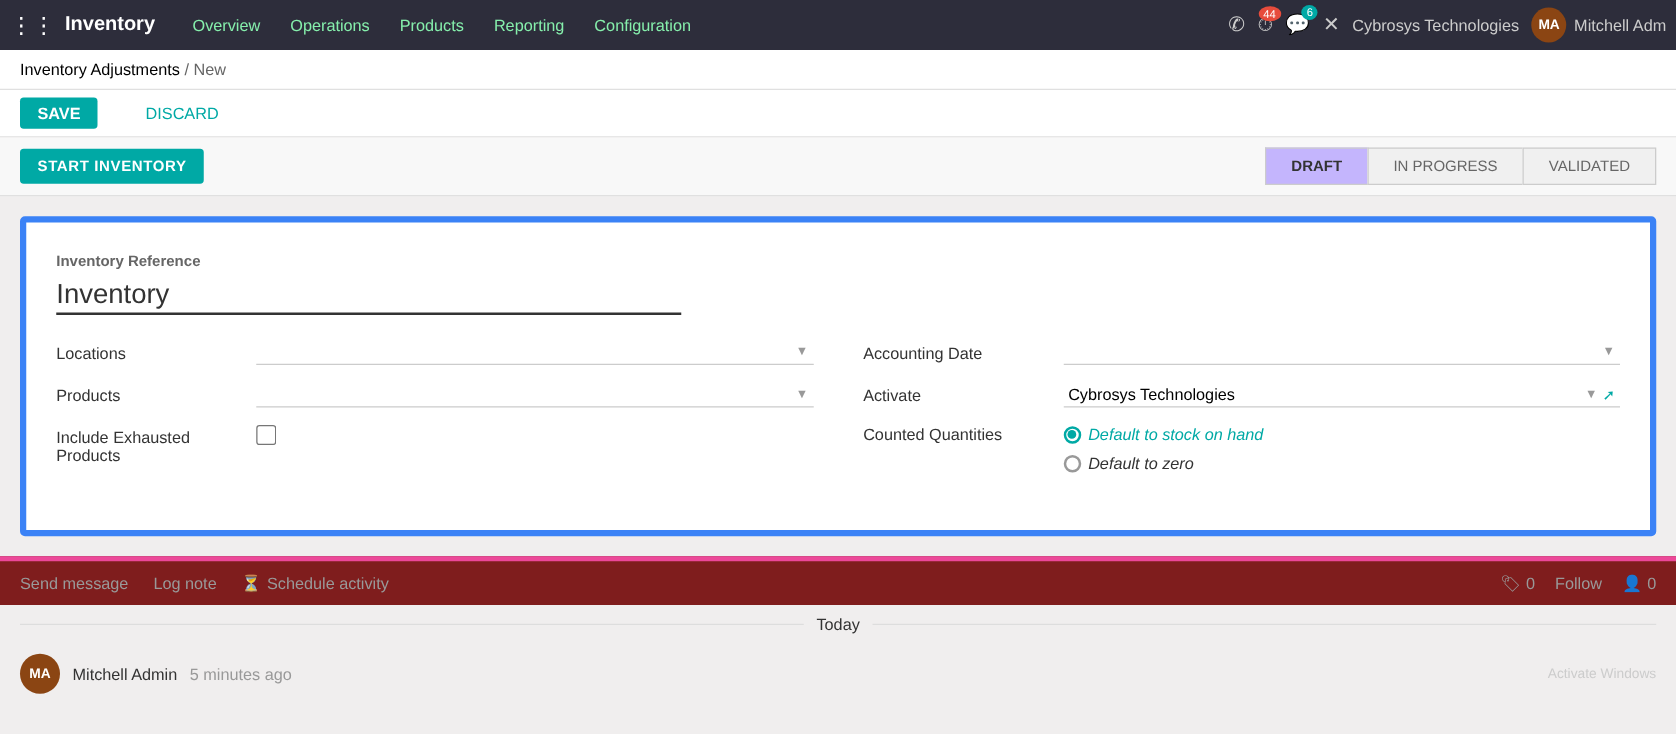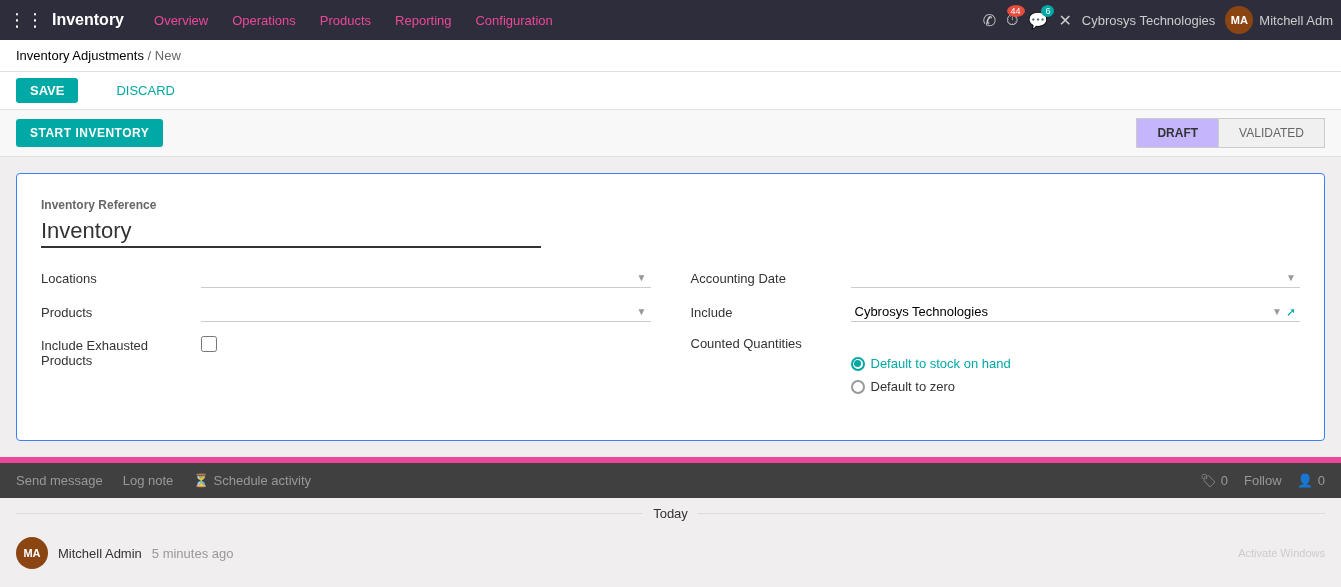--- a/index.html
+++ b/index.html
@@ -12,21 +12,21 @@
       display: flex;
       align-items: center;
       height: 40px;
       padding: 0 8px;
       gap: 4px;
     }
     .top-nav .app-grid { color: #fff; font-size: 18px; margin-right: 4px; cursor: pointer; }
     .top-nav .app-name { color: #fff; font-size: 16px; font-weight: bold; margin-right: 16px; }
     .top-nav .nav-items { display: flex; gap: 4px; flex: 1; }
     .top-nav .nav-item {
-      color: #ec4899;
+      color: #86efac;
       padding: 4px 10px;
       border-radius: 3px;
       cursor: pointer;
       font-size: 13px;
     }
     .top-nav .nav-right { display: flex; align-items: center; gap: 10px; margin-left: auto; }
     .top-nav .nav-icon { color: #ccc; font-size: 16px; cursor: pointer; position: relative; }
     .badge {
       background: #e74c3c;
       color: #fff;
@@ -120,21 +120,21 @@
       color: #333;
       font-weight: bold;
     }
 
     
     .main-content {
       padding: 16px;
     }
     .form-card {
       background: #fff;
-      border: 1px solid #3b82f6;
+      border: 5px solid #3b82f6;
       border-radius: 4px;
       padding: 24px;
     }
     .inventory-ref-label {
       font-size: 12px;
       color: #666;
       margin-bottom: 4px;
       font-weight: 600;
     }
     .inventory-ref-input {
@@ -201,21 +201,21 @@
       outline: none;
       font-size: 13px;
     }
     .company-ext-icon { color: #00a9a5; font-size: 12px; margin-left: 4px; cursor: pointer; }
     .checkbox-field {
       width: 16px; height: 16px;
       border: 1px solid #999;
       display: inline-block;
       cursor: pointer;
     }
-    .radio-group { margin-top: 20px; }
+    .radio-group { margin-top: 0; font-style: italic; }
     .radio-option {
       display: flex;
       align-items: center;
       gap: 6px;
       margin-bottom: 8px;
       font-size: 13px;
       cursor: pointer;
     }
     .radio-circle {
       width: 14px; height: 14px;
@@ -233,22 +233,22 @@
     .radio-label-teal { color: #00a9a5; }
     .include-exhausted-row {
       display: flex;
       align-items: flex-start;
       margin-bottom: 14px;
     }
     .include-exhausted-row .form-field-label { padding-top: 2px; }
 
     
     .bottom-bar {
-      background: #404040;
-      border-top: 6px solid #ec4899;
+      background: #7f1d1d;
+      border-top: 4px solid #ec4899;
       padding: 10px 16px;
       display: flex;
       align-items: center;
       gap: 20px;
     }
     .bottom-action {
       color: #999;
       font-size: 13px;
       cursor: pointer;
     }
@@ -335,20 +335,21 @@
 
 <div class="action-bar">
   <button class="btn-save">SAVE</button>
   <button class="btn-discard">DISCARD</button>
 </div>
 
 <div class="status-bar">
   <button class="btn-start-inventory">START INVENTORY</button>
   <div class="status-steps">
     <div class="step active">DRAFT</div>
+    <div class="step">IN PROGRESS</div>
     <div class="step">VALIDATED</div>
   </div>
 </div>
 
 <div class="main-content">
   <div class="form-card">
 
     <div>
       <div class="inventory-ref-label">Inventory Reference</div>
       <input class="inventory-ref-input" type="text" value="Inventory" style="">
@@ -385,21 +386,21 @@
 
         <div class="form-field">
           <span class="form-field-label">Accounting Date</span>
           <div class="form-field-value">
             <select><option value=""></option></select>
             <span class="dropdown-arrow">▼</span>
           </div>
         </div>
 
         <div class="form-field">
-          <span class="form-field-label">Include</span>
+          <span class="form-field-label">Activate</span>
           <div class="company-field">
             <input type="text" value="Cybrosys Technologies" style="">
             <span class="dropdown-arrow">▼</span>
             <span class="company-ext-icon">➚</span>
           </div>
         </div>
 
         <div class="form-field" style="align-items:flex-start;">
           <span class="form-field-label">Counted Quantities</span>
           <div class="radio-group">

